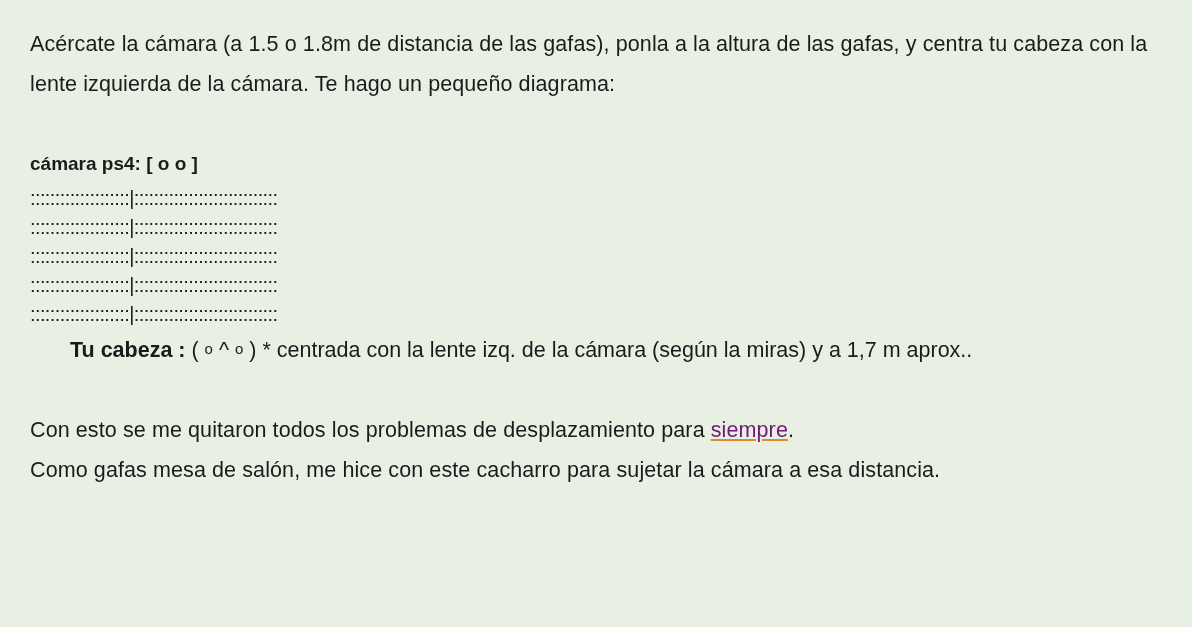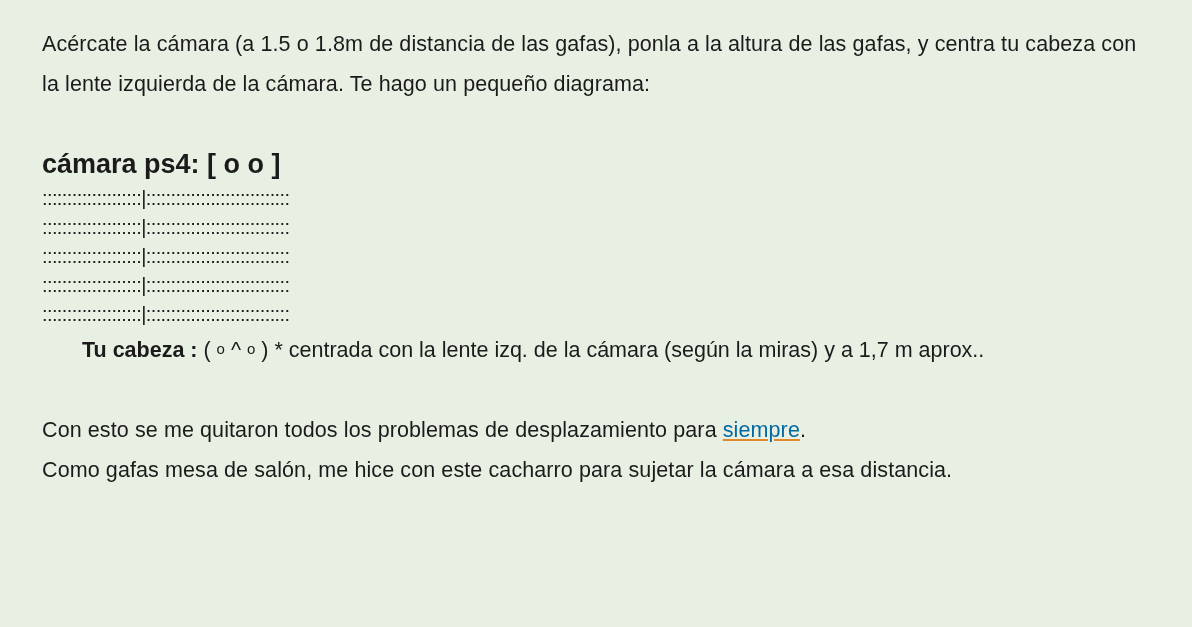--- a/index.html
+++ b/index.html
@@ -9,38 +9,38 @@
   body {
     width: 1192px;
     height: 627px;
     background: #e8f0e4;
     font-family: "Liberation Sans", sans-serif;
     overflow: hidden;
   }
   .post {
     box-sizing: border-box;
     width: 1192px;
-    padding: 24px 38px 0 42px;
+    padding: 24px 38px 0 30px;
     color: #1b1b1b;
     font-size: 21.5px;
     line-height: 40px;
   }
   .para {
     margin: 0;
     font-size: 21.5px;
     line-height: 40px;
     letter-spacing: 0.1px;
   }
   .spacer {
     height: 40px;
   }
   .diagram-title {
     font-weight: bold;
     margin: 0;
-    font-size: 27px;
+    font-size: 19px;
     line-height: 40px;
   }
   .diagram-rows {
     margin: 0;
     padding: 0;
   }
   .dotrow {
     font-size: 20px;
     line-height: 29px;
     letter-spacing: -0.6px;
@@ -55,21 +55,21 @@
   }
   .head-line b {
     font-weight: bold;
     margin-left: 40px;
   }
   .small-sup {
     font-size: 15px;
     vertical-align: 3px;
   }
   a.inline-link {
-    color: #0369a1;
+    color: #701a75;
     text-decoration: underline;
     text-decoration-color: #e08a2e;
   }
   .tight {
     line-height: 40px;
   }
 </style>
 </head>
 <body>
 

